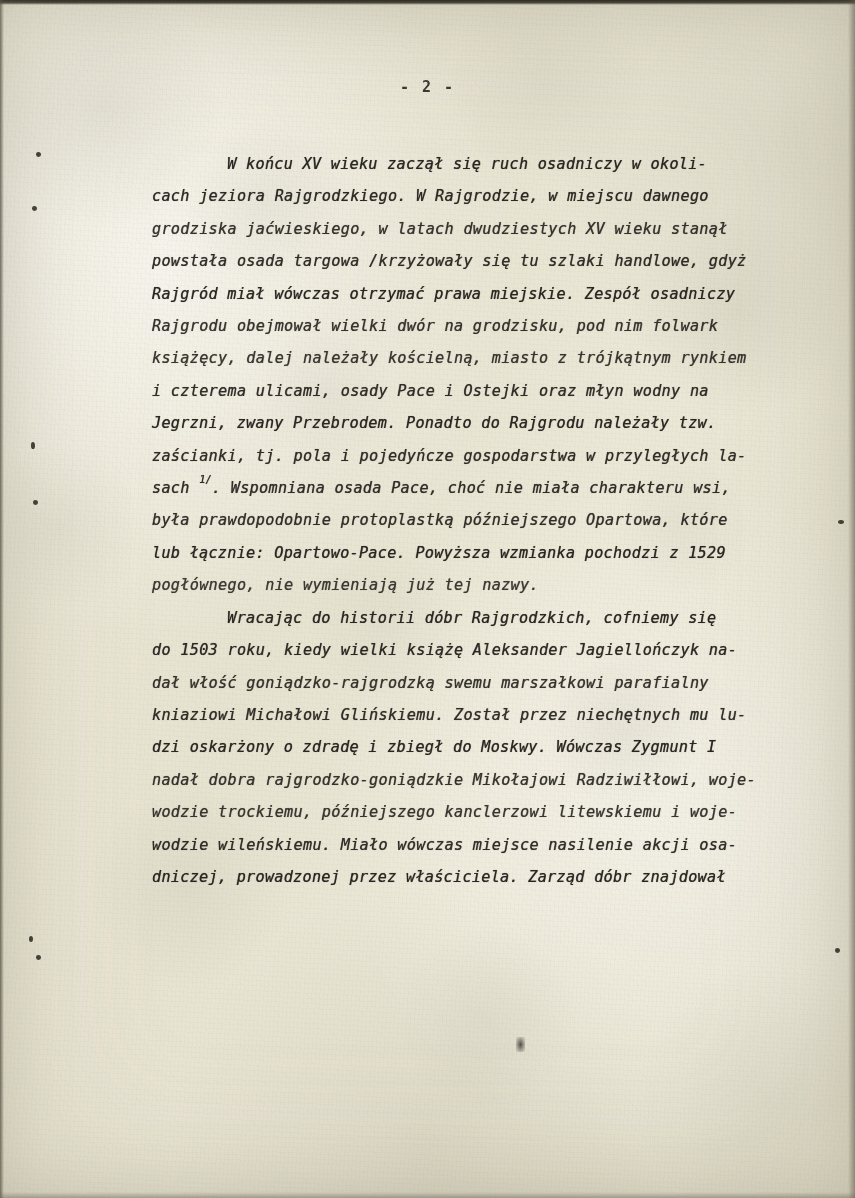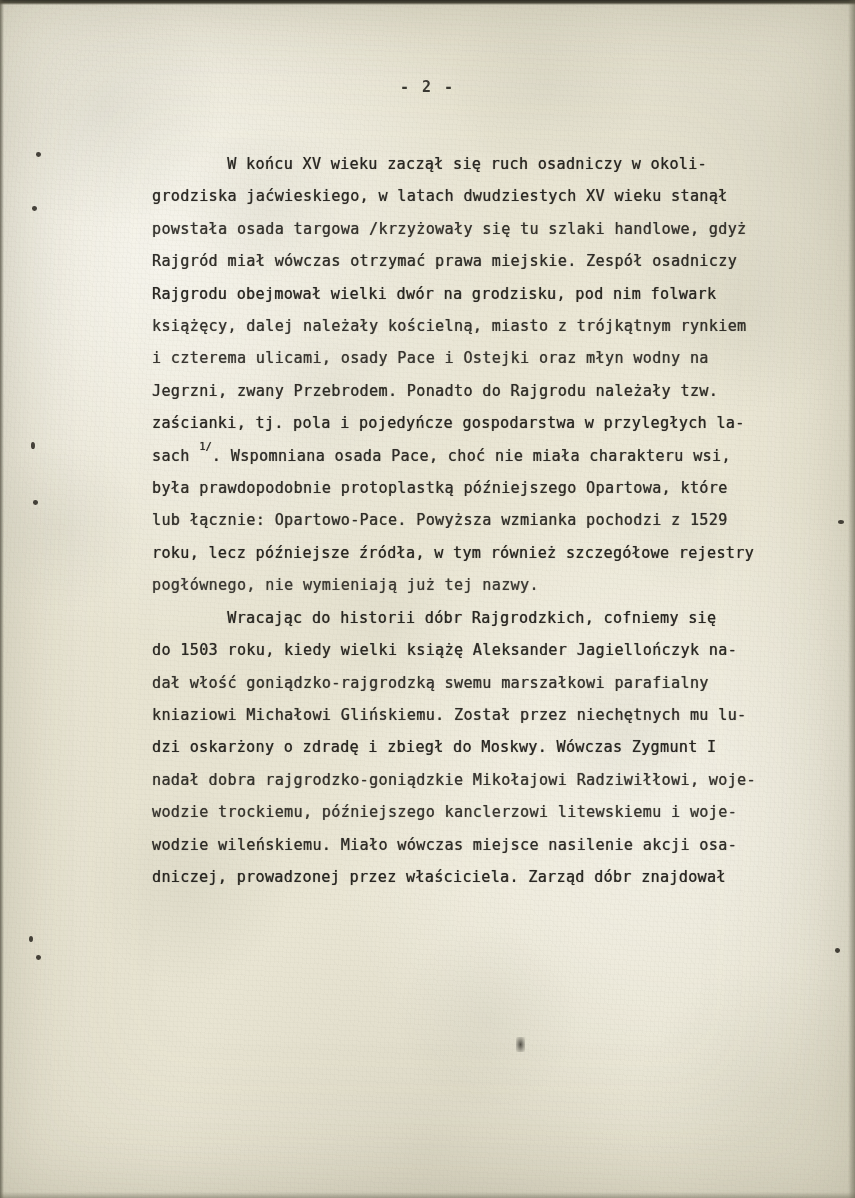--- a/index.html
+++ b/index.html
@@ -99,20 +99,21 @@
     font-size: 15.1px;
     line-height: 32.4px;
     letter-spacing: 0.35px;
     color: #211f1b;
     white-space: pre;
     text-shadow:
       0.35px 0 0 rgba(40,38,32,0.45),
       -0.3px 0.25px 0 rgba(55,52,44,0.30),
       0 0 1.1px rgba(30,28,24,0.40);
     opacity: 0.93;
+    font-style: italic;
   }
   
   .ln:nth-child(3n)   { opacity: .90; }
   .ln:nth-child(4n+1) { opacity: .96; letter-spacing: .32px; }
   .ln:nth-child(7n)   { opacity: .87; }
   .ln:nth-child(5n+2) { color: #1d1b17; }
 
   .ln sup {
     font-size: 10.5px;
     line-height: 0;
@@ -157,32 +158,32 @@
   <div class="edge-top"></div>
   <div class="edge-left"></div>
   <div class="edge-right"></div>
   <div class="edge-bottom"></div>
 
   <div class="folio">- 2 -</div>
 
   <div class="body">
       <div>
         <div class="ln">        W końcu XV wieku zaczął się ruch osadniczy w okoli-</div>
+        <div class="ln">cach jeziora Rajgrodzkiego. W Rajgrodzie, w miejscu dawnego</div>
         <div class="ln">grodziska jaćwieskiego, w latach dwudziestych XV wieku stanął</div>
         <div class="ln">powstała osada targowa /krzyżowały się tu szlaki handlowe, gdyż</div>
         <div class="ln">Rajgród miał wówczas otrzymać prawa miejskie. Zespół osadniczy</div>
         <div class="ln">Rajgrodu obejmował wielki dwór na grodzisku, pod nim folwark</div>
         <div class="ln">książęcy, dalej należały kościelną, miasto z trójkątnym rynkiem</div>
         <div class="ln">i czterema ulicami, osady Pace i Ostejki oraz młyn wodny na</div>
         <div class="ln">Jegrzni, zwany Przebrodem. Ponadto do Rajgrodu należały tzw.</div>
         <div class="ln">zaścianki, tj. pola i pojedyńcze gospodarstwa w przyległych la-</div>
         <div class="ln">sach <sup>1/</sup>. Wspomniana osada Pace, choć nie miała charakteru wsi,</div>
         <div class="ln">była prawdopodobnie protoplastką późniejszego Opartowa, które</div>
         <div class="ln">lub łącznie: Opartowo-Pace. Powyższa wzmianka pochodzi z 1529</div>
-        <div class="ln">roku, lecz późniejsze źródła, w tym również szczegółowe rejestry</div>
         <div class="ln">pogłównego, nie wymieniają już tej nazwy.</div>
       </div>
       <div>
         <div class="ln">        Wracając do historii dóbr Rajgrodzkich, cofniemy się</div>
         <div class="ln">do 1503 roku, kiedy wielki książę Aleksander Jagiellończyk na-</div>
         <div class="ln">dał włość goniądzko-rajgrodzką swemu marszałkowi parafialny</div>
         <div class="ln">kniaziowi Michałowi Glińskiemu. Został przez niechętnych mu lu-</div>
         <div class="ln">dzi oskarżony o zdradę i zbiegł do Moskwy. Wówczas Zygmunt I</div>
         <div class="ln">nadał dobra rajgrodzko-goniądzkie Mikołajowi Radziwiłłowi, woje-</div>
         <div class="ln">wodzie trockiemu, późniejszego kanclerzowi litewskiemu i woje-</div>

